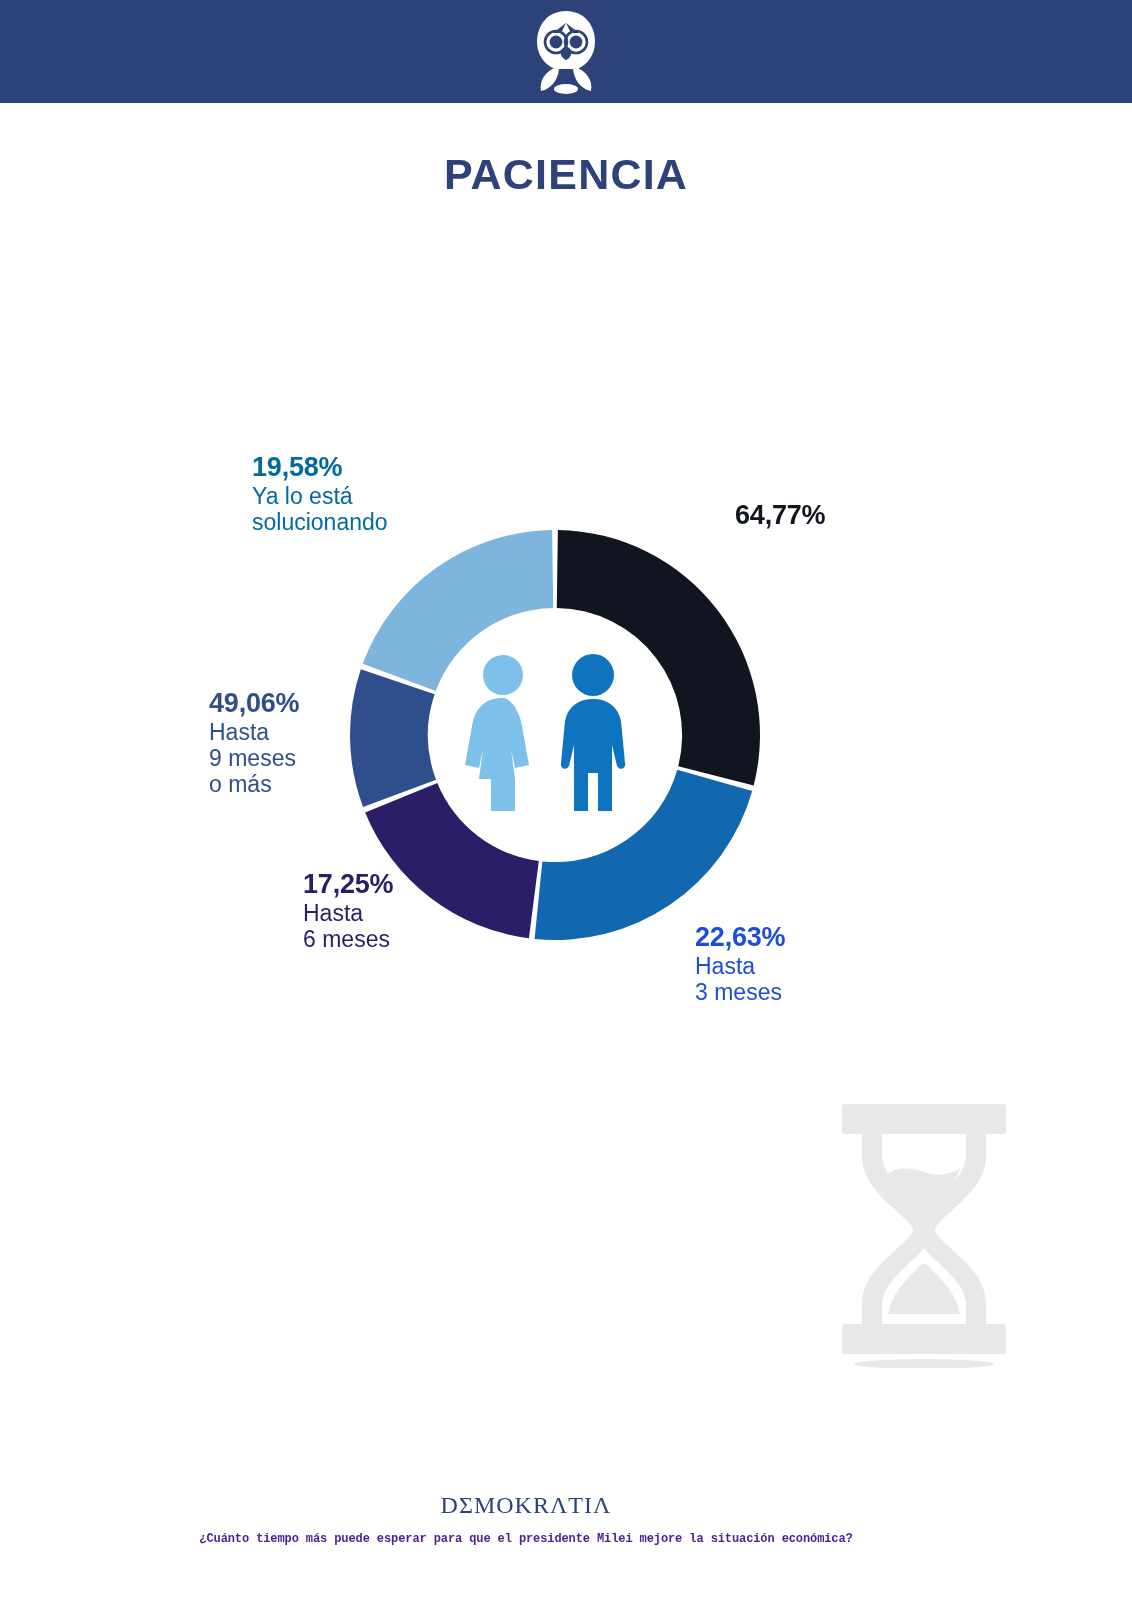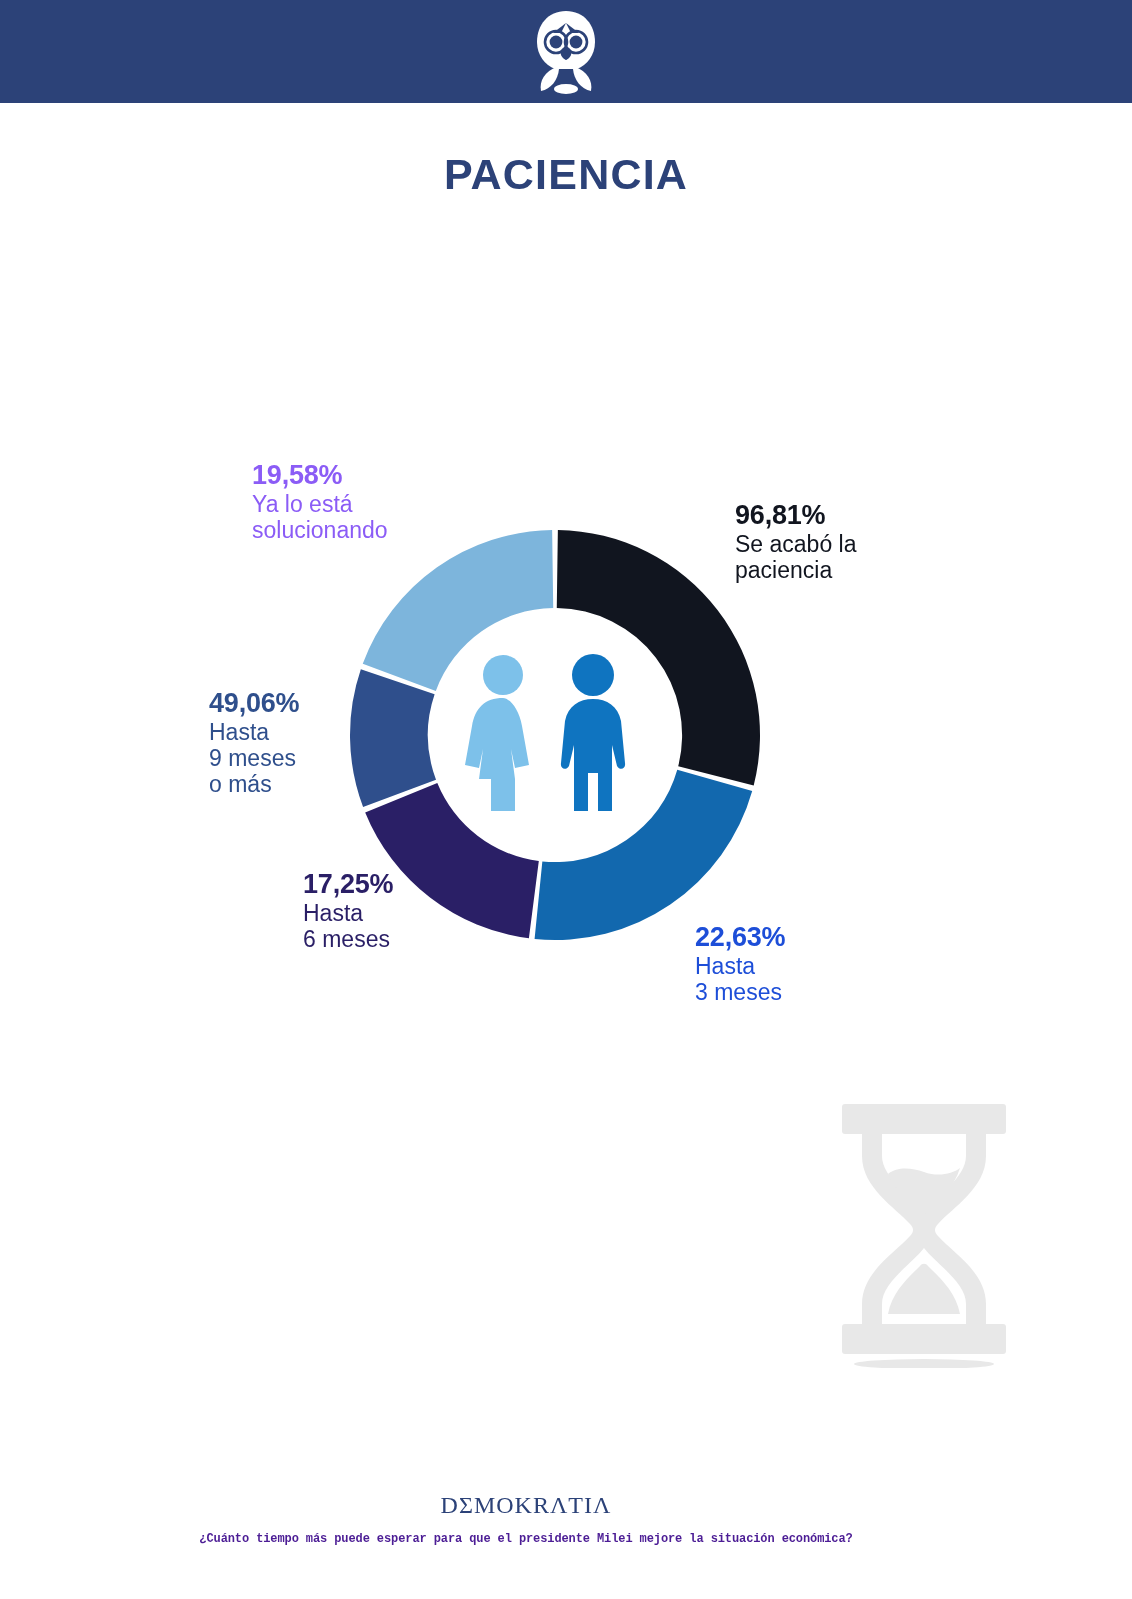--- a/index.html
+++ b/index.html
@@ -69,21 +69,21 @@
     display: block;
     letter-spacing: -0.2px;
   }
   .callout .desc {
     font-size: 23px;
     font-weight: 400;
     display: block;
     white-space: pre-line;
   }
 
-  .callout-solucionando { left: 252px; top: 452px; color: #8b5cf6; margin-top: 8px; }
+  .callout-solucionando { left: 252px; top: 452px; color: #0369a1; }
   .callout-acabo        { left: 735px; top: 500px; color: #11151f; }
   .callout-nueve        { left: 209px; top: 688px; color: #2f4f8c; }
   .callout-seis         { left: 303px; top: 869px; color: #2a1f66; }
   .callout-tres         { left: 695px; top: 922px; color: #1d4ed8; }
 
   
   .hourglass {
     position: absolute;
     left: 826px;
     top: 1096px;
@@ -182,23 +182,21 @@
   </div>
 </div>
 
 <div class="callout callout-solucionando">
   <span class="pct">19,58%</span>
   <span class="desc">Ya lo está
 solucionando</span>
 </div>
 
 <div class="callout callout-acabo">
-  <span class="pct">96,81%</span>
-  <span class="desc">Se acabó la
-paciencia</span>
+  <span class="pct">64,77%</span>
 </div>
 
 <div class="callout callout-nueve">
   <span class="pct">49,06%</span>
   <span class="desc">Hasta
 9 meses
 o más</span>
 </div>
 
 <div class="callout callout-seis">

